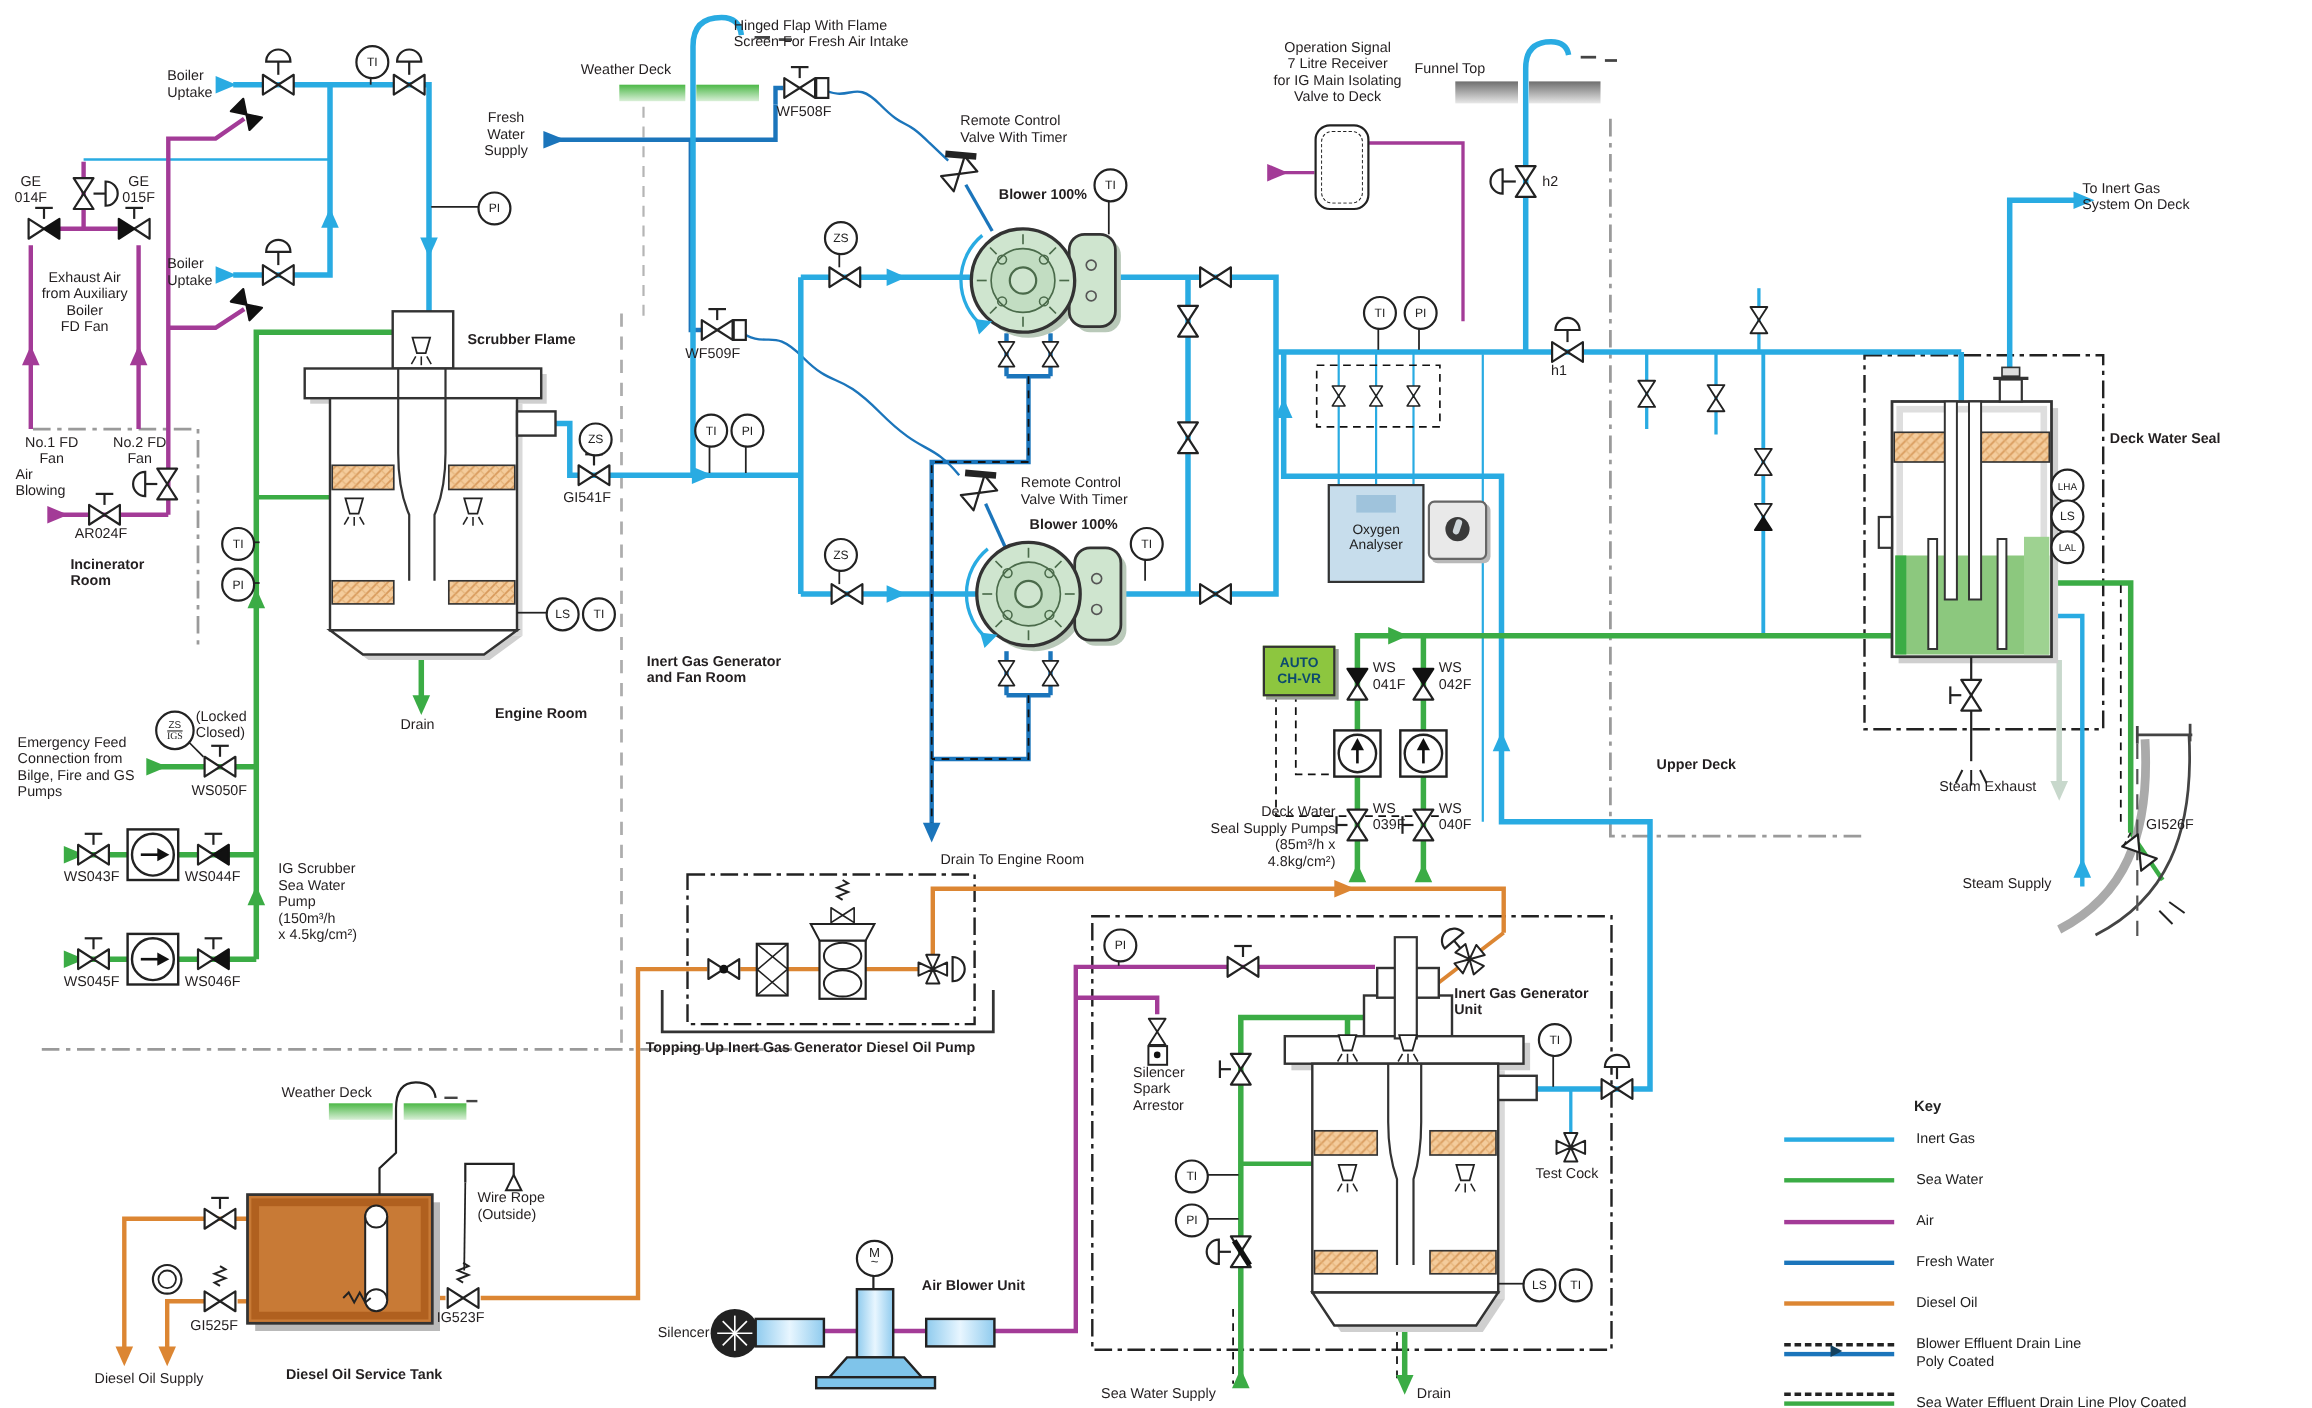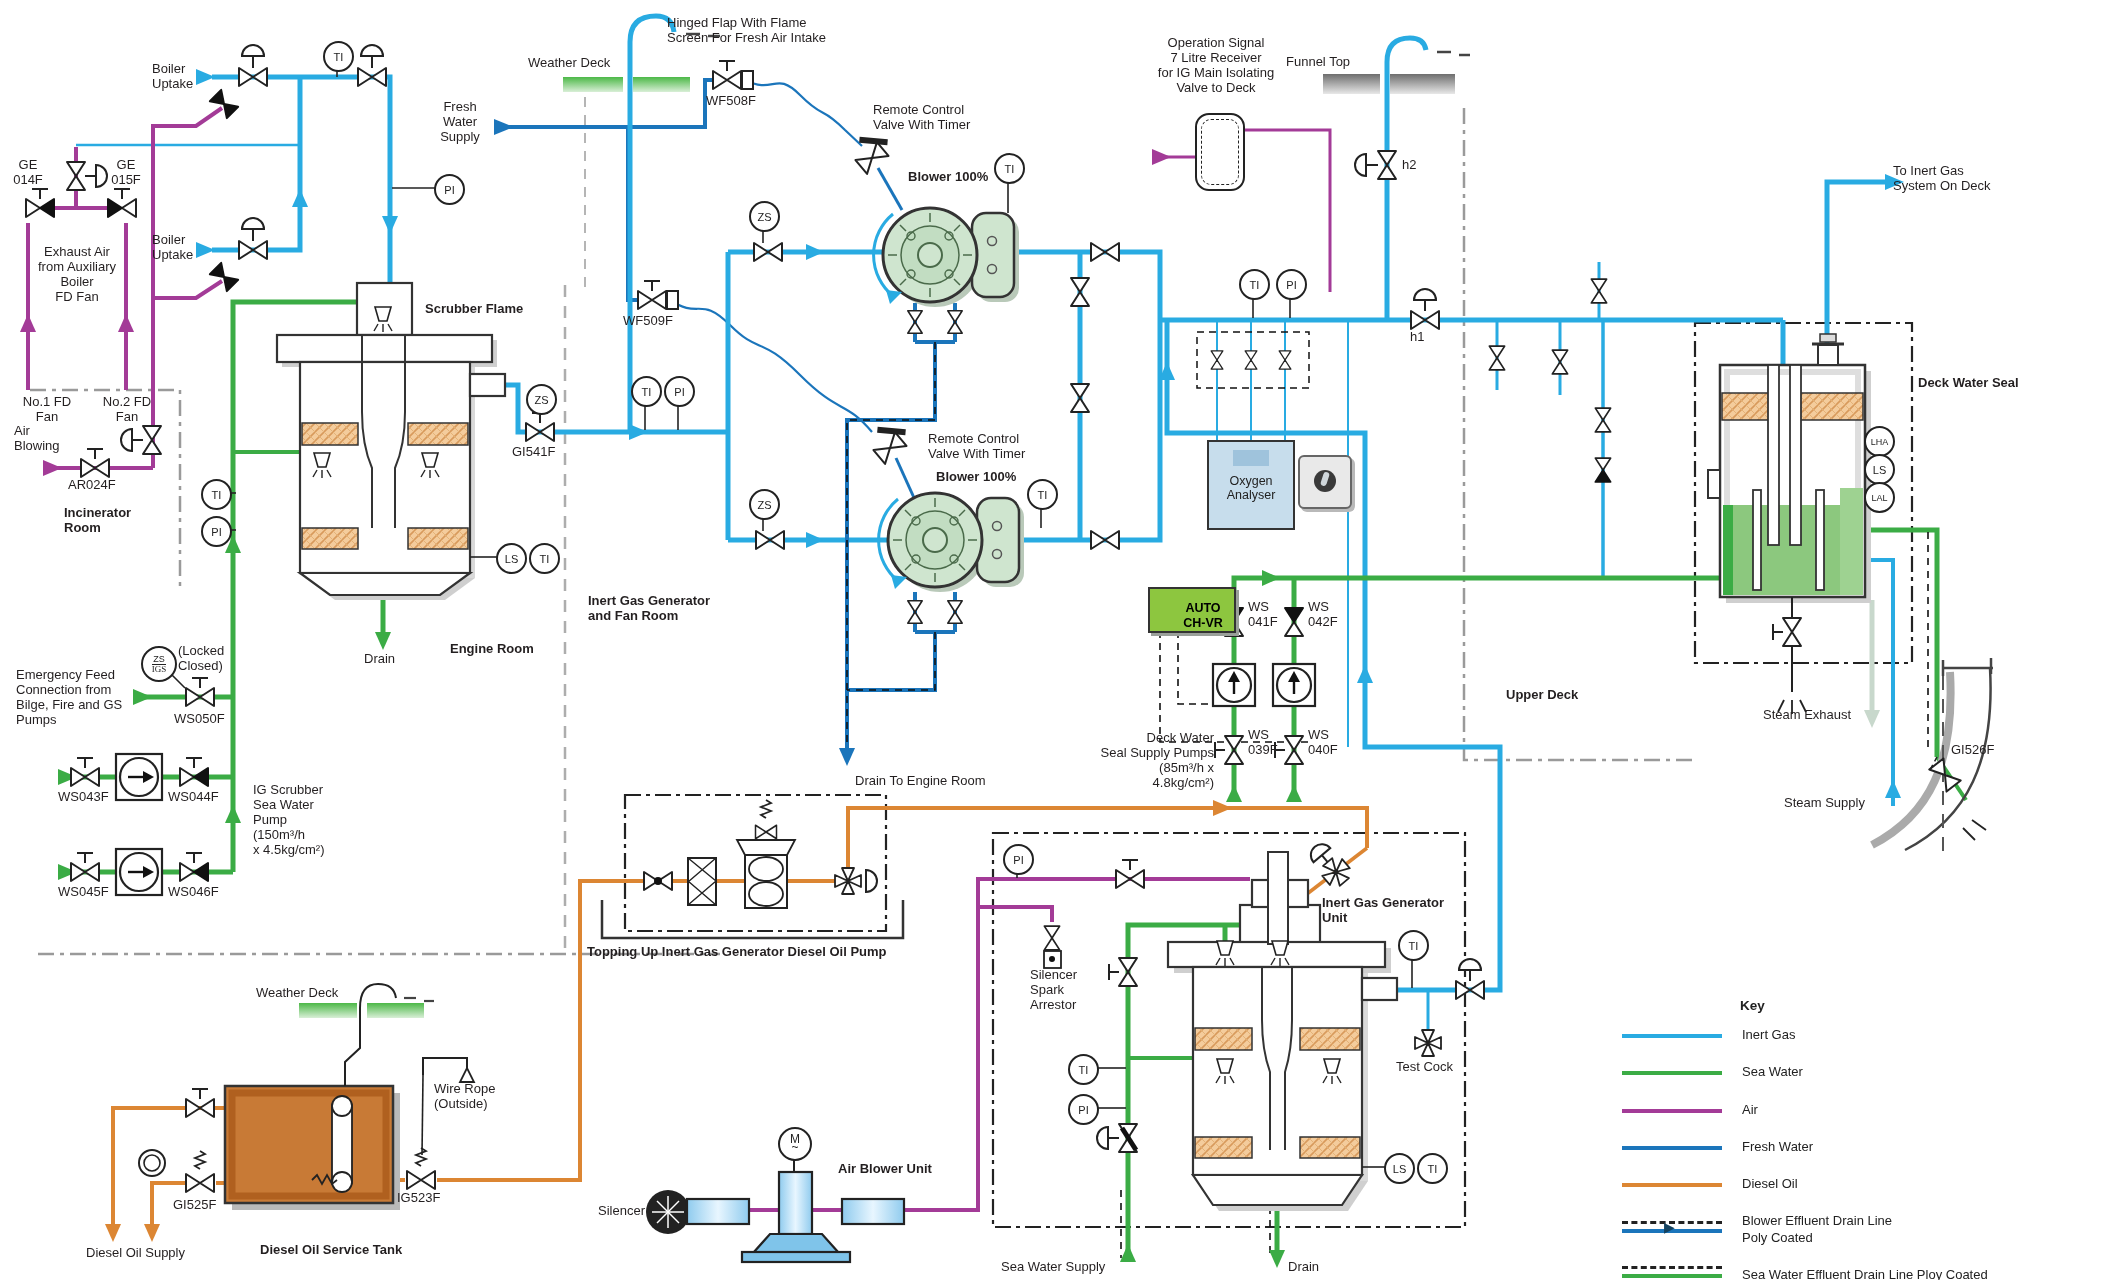--- a/index.html
+++ b/index.html
@@ -12,22 +12,22 @@
   .inst{position:absolute;width:27px;height:27px;margin:-14px 0 0 -14px;border:2px solid #222;border-radius:50%;
         background:#fff;display:flex;align-items:center;justify-content:center;font-size:11px;color:#222;z-index:5;}
   .inst.sm{font-size:9px;}
   .zsigs{position:absolute;width:32px;height:32px;margin:-17px 0 0 -17px;border:2px solid #222;border-radius:50%;
         background:#fff;display:flex;flex-direction:column;align-items:center;justify-content:center;font-size:9px;color:#222;z-index:5;}
   .zsigs span{display:block;line-height:1;}
   .zsigs span:last-child{border-top:1.5px solid #222;font-family:Liberation Serif, serif;}
   .motor{position:absolute;width:30px;height:30px;margin:-16px 0 0 -16px;border:2px solid #222;border-radius:50%;
         background:#fff;display:flex;flex-direction:column;align-items:center;justify-content:center;z-index:5;font-size:12px;line-height:.65;color:#222;}
   .greenbox{position:absolute;left:1148px;top:587px;width:62px;height:42px;background:#8DC63F;border:2px solid #333;
-        box-shadow:3px 3px 0 #9aa09a;display:flex;flex-direction:column;align-items:center;justify-content:flex-end;
-        font-size:12.5px;font-weight:bold;color:#000000;z-index:4;white-space:pre-line;text-align:center;line-height:1.2;padding-left:22px;}
+        box-shadow:3px 3px 0 #9aa09a;display:flex;flex-direction:column;align-items:center;justify-content:center;
+        font-size:12.5px;font-weight:bold;color:#0c4a6e;z-index:4;white-space:pre-line;text-align:center;line-height:1.2;}
   .oxy{position:absolute;left:1207px;top:440px;width:84px;height:86px;background:#C7DDEC;border:2px solid #333;z-index:4;}
   .oxy .w{position:absolute;left:24px;top:8px;width:36px;height:16px;background:#9FC3DC;}
   .oxy .t{position:absolute;left:0;right:0;top:32px;text-align:center;font-size:12.5px;color:#222;white-space:pre-line;}
   .swbox{position:absolute;left:1298px;top:455px;width:50px;height:50px;background:#E9E9E9;border:2px solid #666;border-radius:6px;
         box-shadow:3px 3px 0 #b9b9b9;z-index:4;}
   .swbox .k{position:absolute;left:14px;top:13px;width:22px;height:22px;border-radius:50%;background:#3a3a3a;}
   .swbox .k:after{content:"";position:absolute;left:8px;top:2px;width:6px;height:14px;background:#cfd6da;border-radius:3px;transform:rotate(18deg);}
   .recv{position:absolute;left:1195px;top:113px;width:46px;height:74px;border:2.5px solid #222;border-radius:14px;background:#fff;z-index:4;}
   .recv:after{content:"";position:absolute;left:4px;top:4px;right:4px;bottom:4px;border:1.5px dashed #222;border-radius:10px;}
   
@@ -786,21 +786,21 @@
 <div class="lbl" style="left:855px;top:774px">Drain To Engine Room</div>
 <div class="lbl c" style="left:1146px;top:36px;width:140px">Operation Signal
 7 Litre Receiver
 for IG Main Isolating
 Valve to Deck</div>
 <div class="lbl" style="left:1286px;top:55px">Funnel Top</div>
 <div class="lbl" style="left:1402px;top:158px">h2</div>
 <div class="lbl" style="left:1410px;top:330px">h1</div>
 <div class="lbl" style="left:1893px;top:164px">To Inert Gas
 System On Deck</div>
-<div class="lbl b" style="left:1918px;top:376px">Deck Water Seal</div>
+<div class="lbl b" style="left:1918px;top:392px">Deck Water Seal</div>
 <div class="lbl b" style="left:1506px;top:688px">Upper Deck</div>
 <div class="lbl" style="left:1763px;top:708px">Steam Exhaust</div>
 <div class="lbl" style="left:1784px;top:796px">Steam Supply</div>
 <div class="lbl" style="left:1951px;top:743px">GI526F</div>
 <div class="lbl" style="left:1248px;top:600px">WS
 041F</div>
 <div class="lbl" style="left:1308px;top:600px">WS
 042F</div>
 <div class="lbl" style="left:1248px;top:728px">WS
 039F</div>

